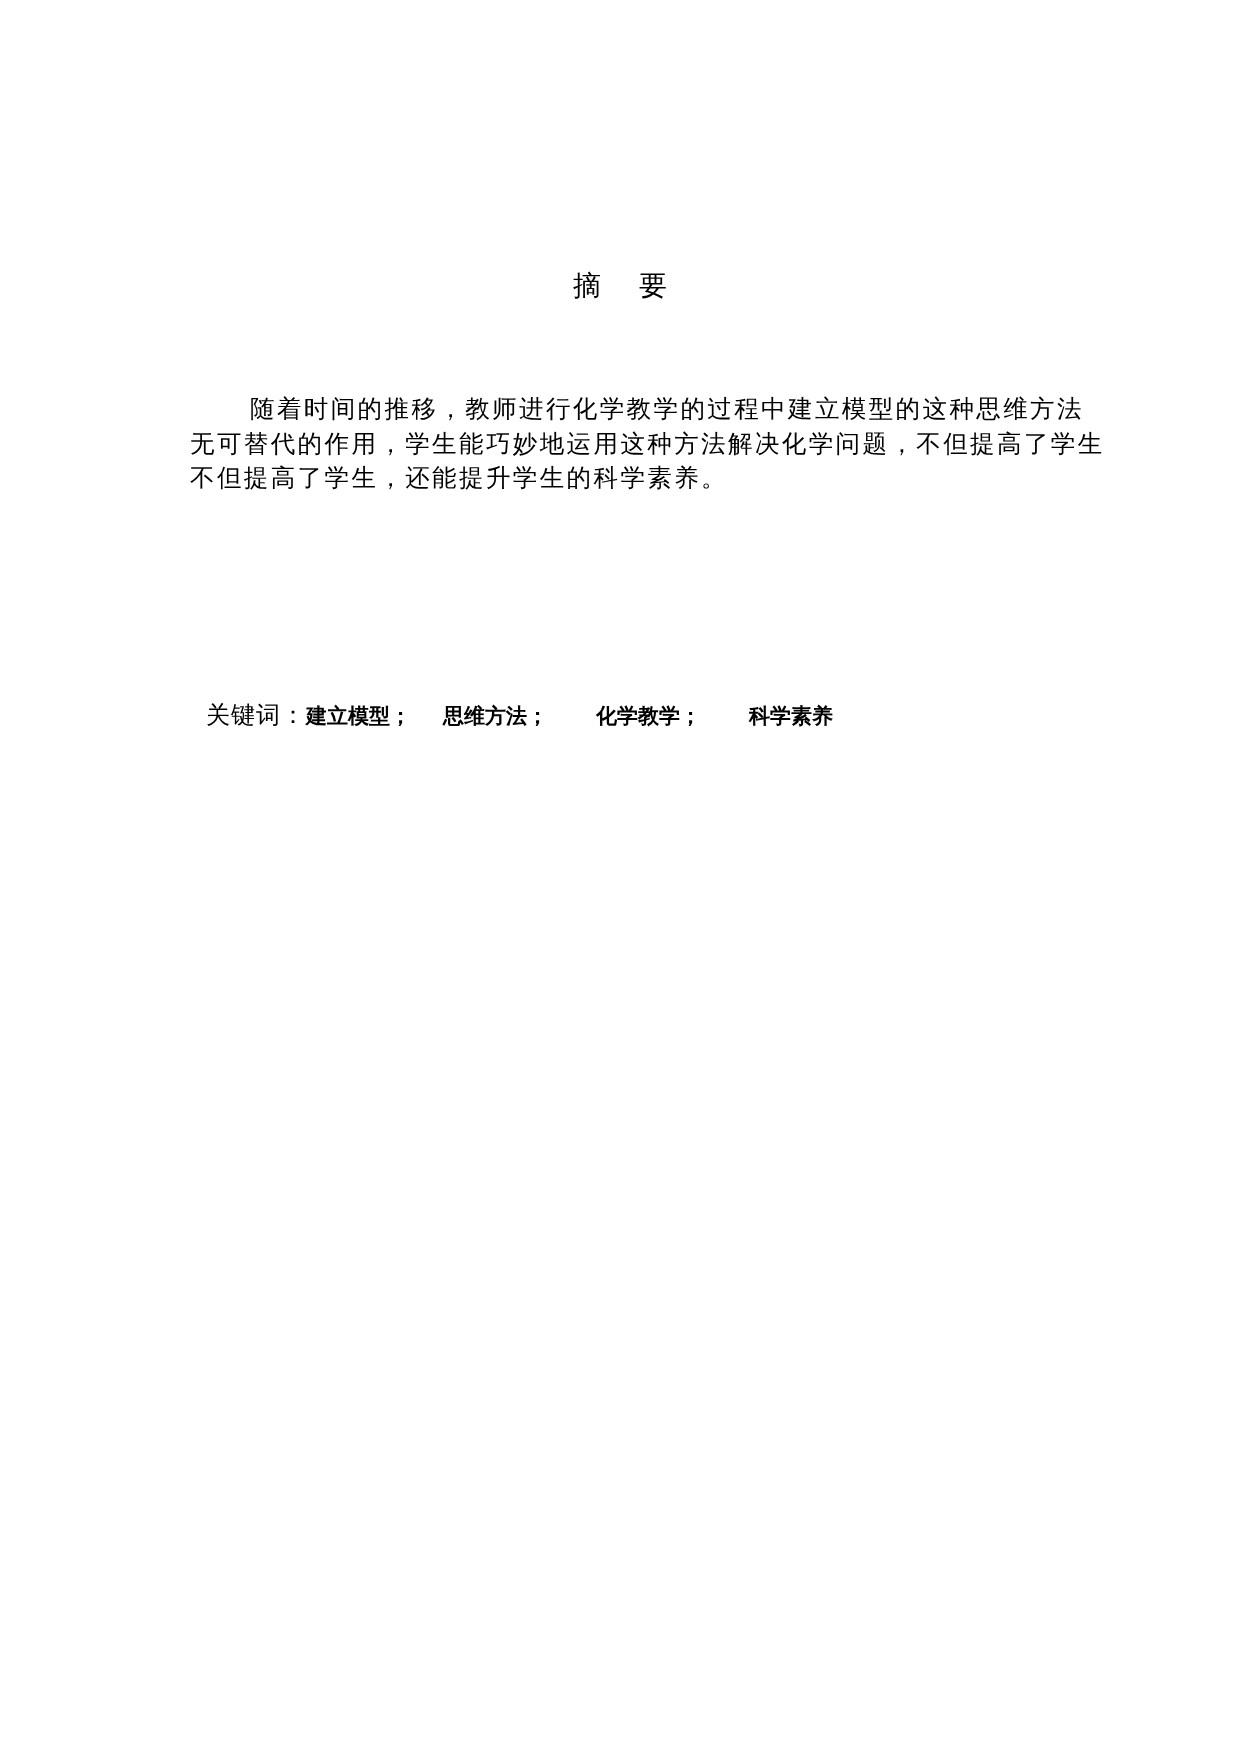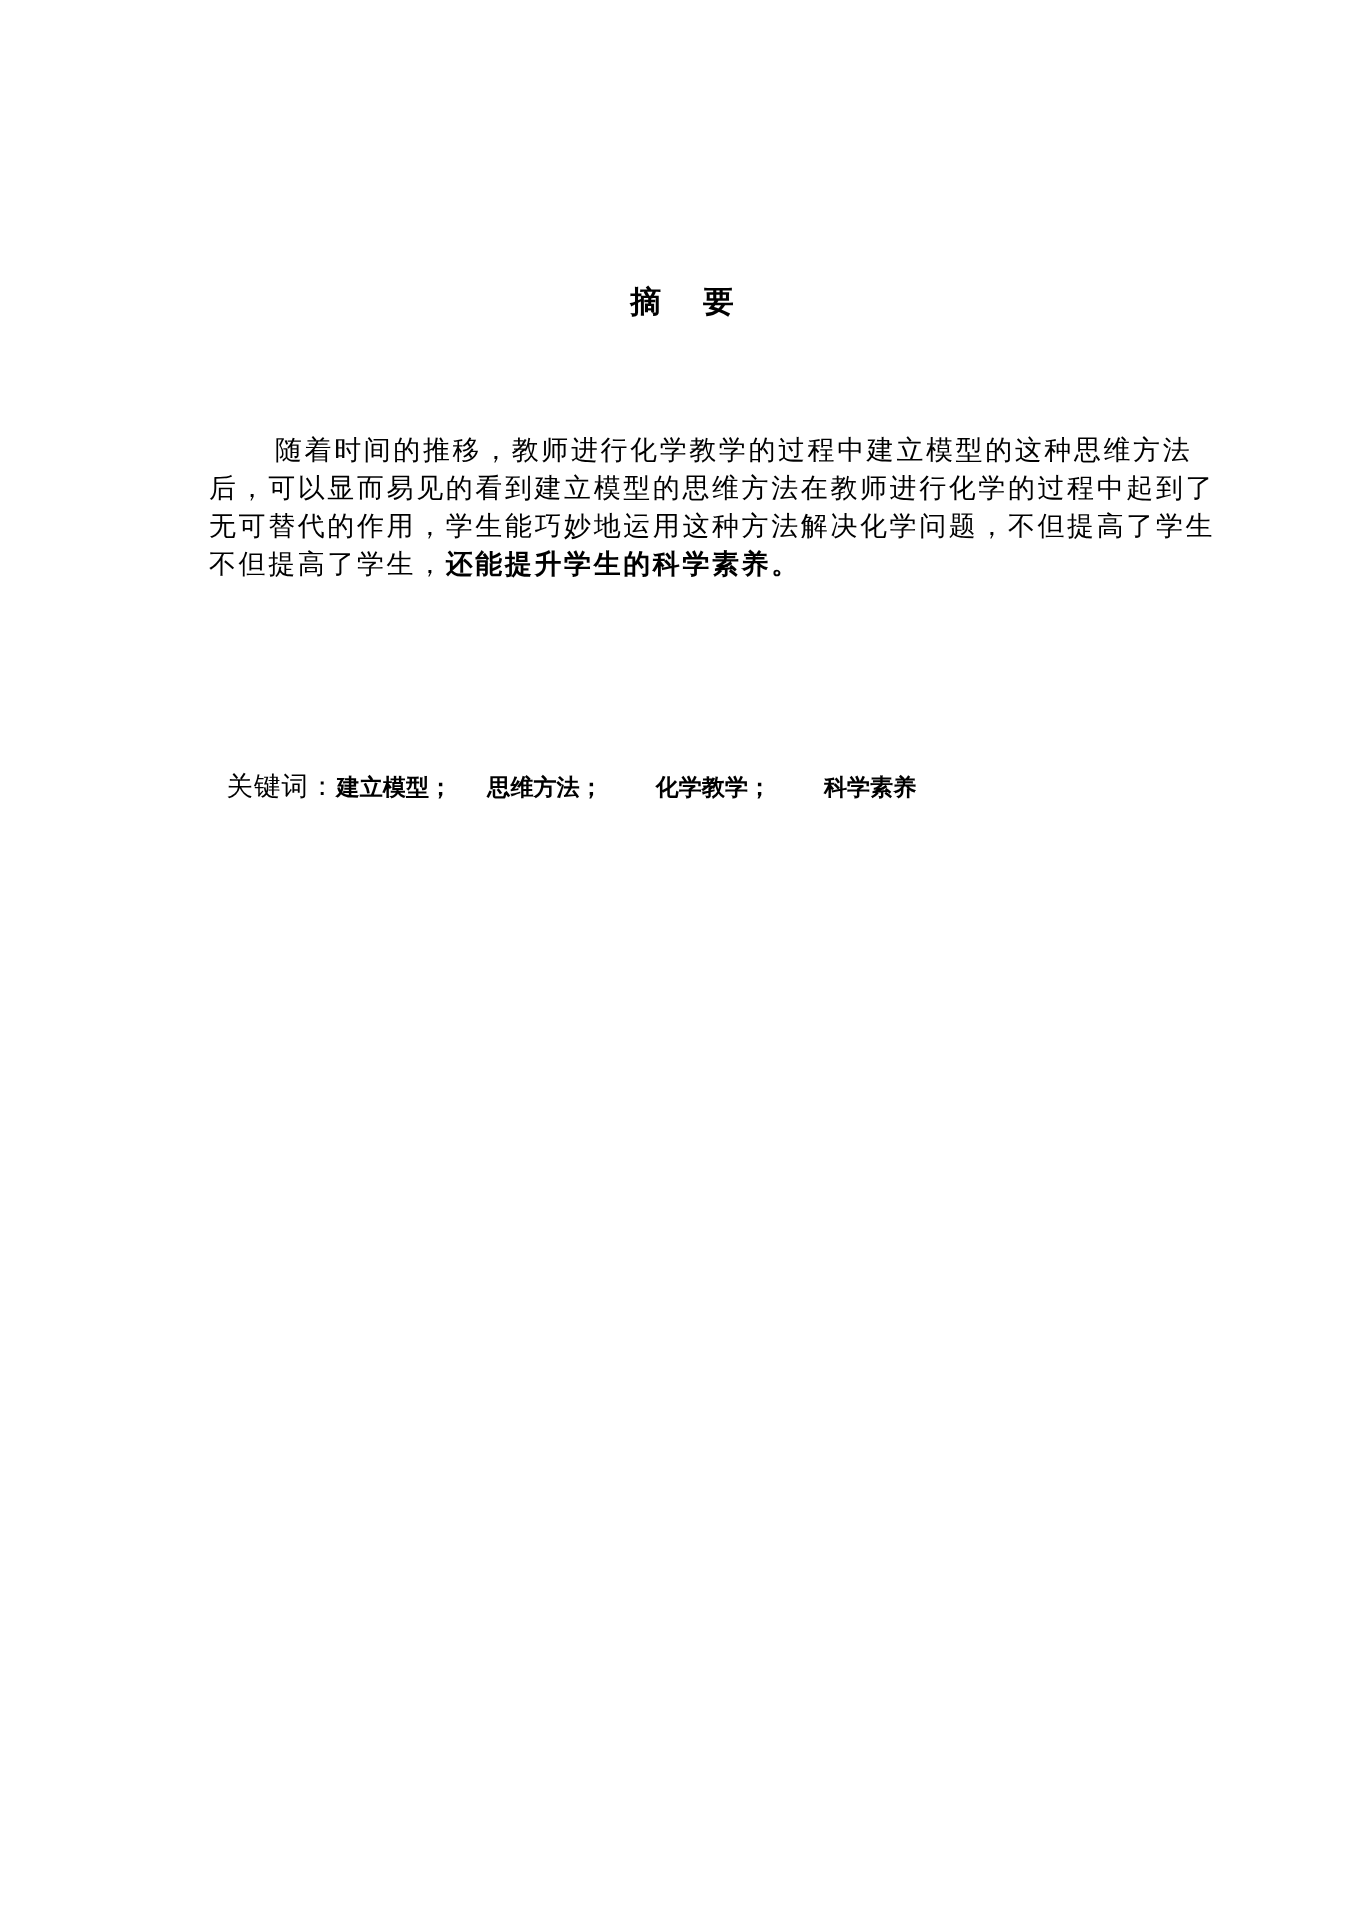--- a/index.html
+++ b/index.html
@@ -17,26 +17,26 @@
     }
     .page {
       position: absolute;
       left: 0; top: 0;
       width: 1240px;
       height: 1754px;
       background: #ffffff;
     }
     .title {
       position: absolute;
-      top: 255px;
+      top: 266px;
       left: 0;
       width: 1240px;
       text-align: center;
       font-size: 28px;
-      font-weight: bold;
+      font-weight: normal;
       letter-spacing: 38px;
       line-height: 40px;
       padding-left: 38px;
       box-sizing: border-box;
     }
     .abstract {
       position: absolute;
       top: 372px;
       left: 190px;
       width: 863px;
@@ -47,21 +47,21 @@
       height: 34.6px;
       line-height: 34.6px;
       font-size: 24.5px;
       letter-spacing: 2.4px;
       white-space: nowrap;
     }
     .line.indent {
       padding-left: 60px;
     }
     .bold {
-      font-weight: bold;
+      font-weight: normal;
     }
     .keywords {
       position: absolute;
       top: 697px;
       left: 206px;
       width: 900px;
       white-space: nowrap;
       line-height: 36px;
     }
     .kw-label {
@@ -83,21 +83,20 @@
   </style>
 </head>
 <body>
 
 <div class="page">
 
   <div class="title">摘要</div>
 
   <div class="abstract">
     <span class="line indent">随着时间的推移，教师进行化学教学的过程中建立模型的这种思维方法</span>
-    <span class="line">后，可以显而易见的看到建立模型的思维方法在教师进行化学的过程中起到了</span>
     <span class="line">无可替代的作用，学生能巧妙地运用这种方法解决化学问题，不但提高了学生</span>
     <span class="line"><span>不但提高了学生，</span><span class="bold">还能提升学生的科学素养。</span></span>
   </div>
 
   <div class="keywords">
     <span class="kw-label">关键词：</span><span class="kw-item">建立模型；</span><span class="kw-sep s1"></span><span class="kw-item">思维方法；</span><span class="kw-sep s2"></span><span class="kw-item">化学教学；</span><span class="kw-sep s3"></span><span class="kw-item">科学素养</span>
   </div>
 
 </div>
 

